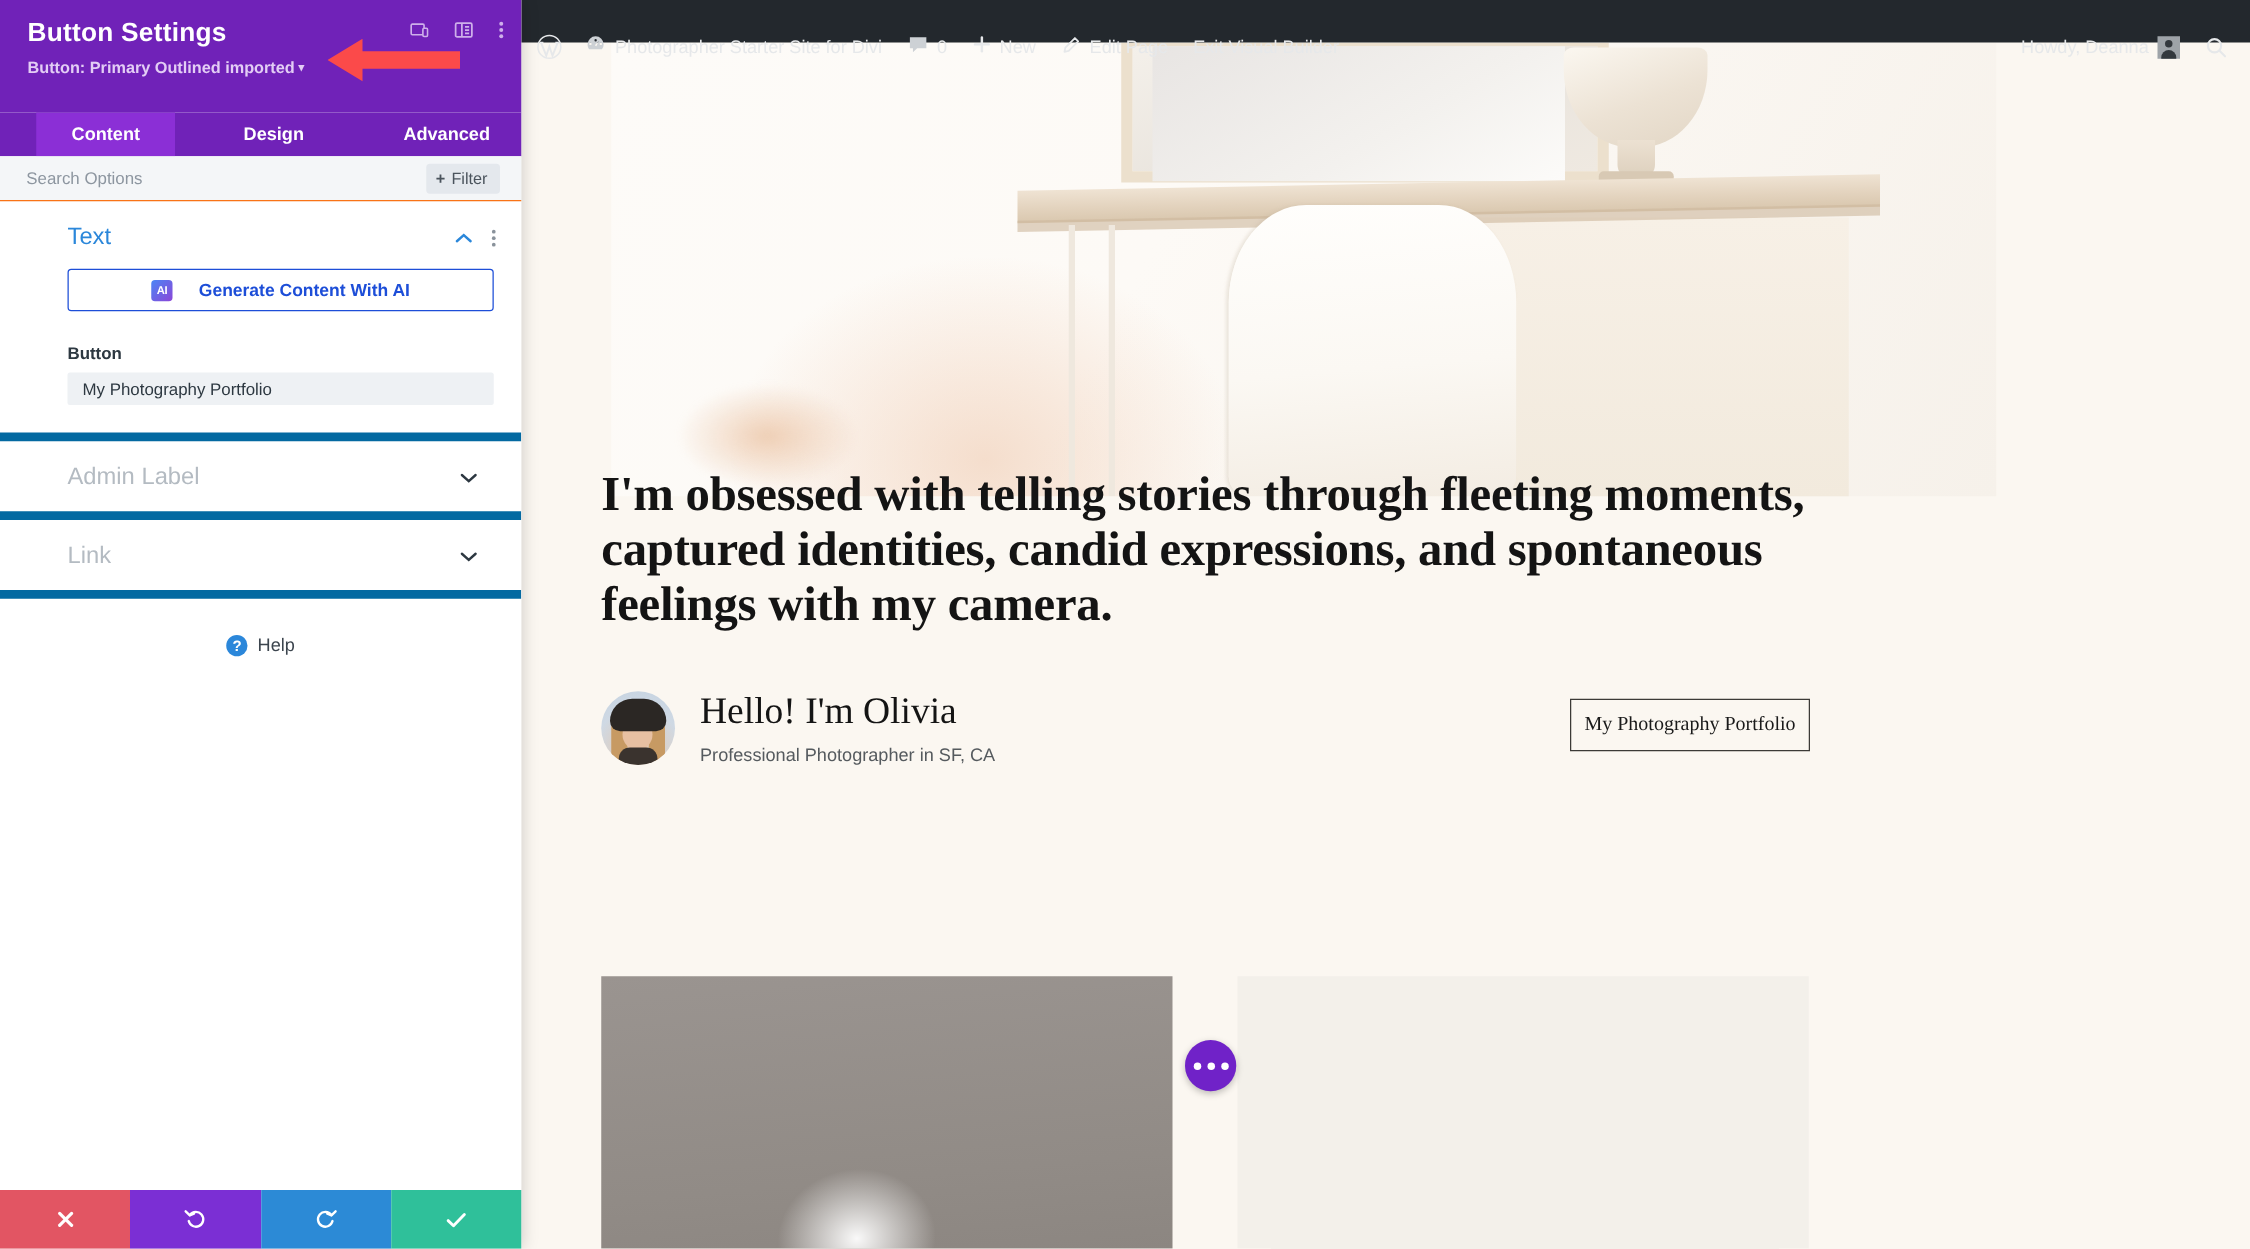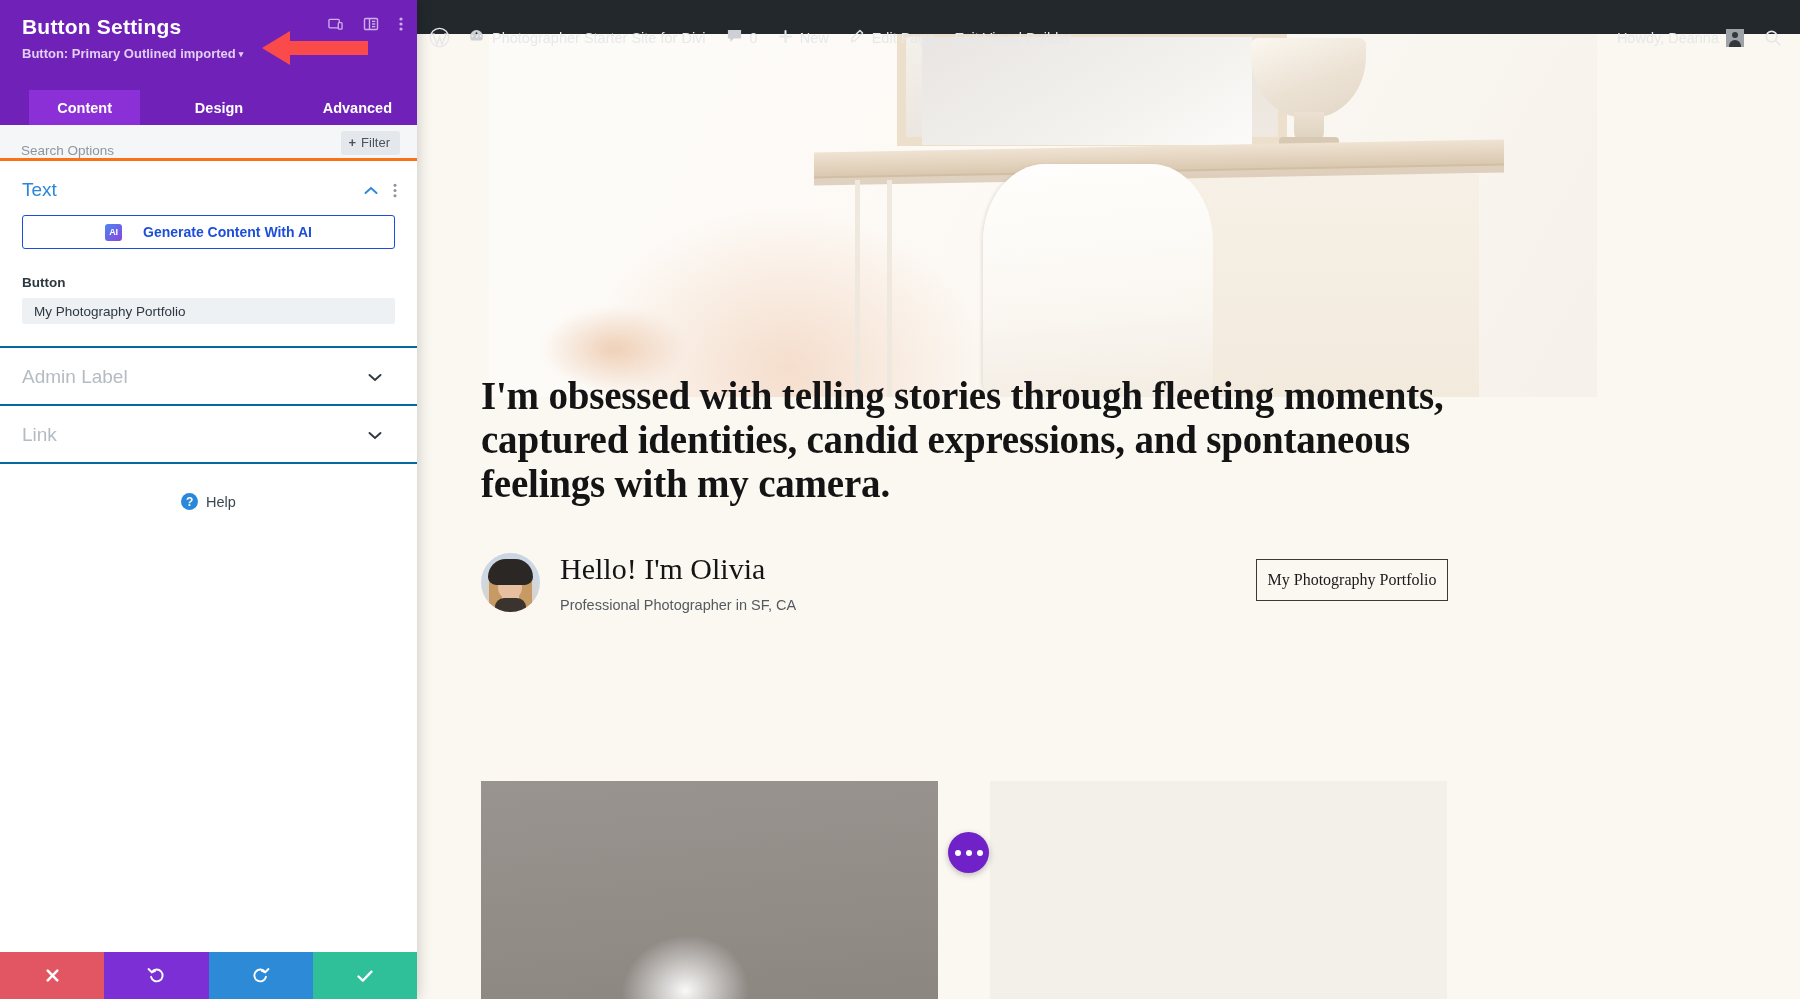--- a/index.html
+++ b/index.html
@@ -50,42 +50,42 @@
     display: flex; align-items: center; justify-content: center;
     height: 100%; cursor: pointer; padding: 0 4px; margin-left: 29px;
   }
   .panel-tab.t1 { width: 112px; }
   .panel-tab.t2 { width: 100px; }
   .panel-tab.t3 { width: 120px; }
   .panel-tab.active { background: #8b2fd6; }
 
   .search-bar {
     height: 36px; background: #f4f6f8; flex: none;
-    display: flex; align-items: flex-end;
-    border-bottom: 3px solid #f97316;
+    display: flex; align-items: center;
+    border-bottom: 1px solid #f97316;
     padding-left: 21px; position: relative;
   }
   .search-bar input {
     border: none; outline: none; background: transparent;
     font-family: "Liberation Sans", sans-serif;
     font-size: 13.5px; color: #5c6670; width: 230px;
   }
   .search-bar input::placeholder { color: #8d96a0; }
   .filter-btn {
     position: absolute; right: 17px; top: 6px;
     background: #e4e8ed; color: #4a535c;
     font-size: 13px; border-radius: 3px;
     padding: 4px 10px 5px 8px; cursor: pointer;
     display: flex; align-items: center; gap: 5px;
   }
   .filter-btn .plus { font-size: 13px; font-weight: bold; }
 
   .panel-body { flex: 1 1 auto; overflow: hidden; background: #fff; }
 
-  .toggle-section { border-bottom: 2px solid #0369a1; }
+  .toggle-section { border-bottom: 7px solid #0369a1; padding-left: 32px; }
   .section-head {
     display: flex; align-items: center;
     padding: 18px 20px 16px 22px; cursor: pointer;
   }
   .section-title { font-size: 19px; color: #2b87da; flex: 1 1 auto; }
   .section-title.collapsed { color: #b4bbc2; }
   .chev { color: #2b87da; font-size: 13px; margin-right: 15px; display:flex; }
   .chev.dark { color: #2d3841; }
   .kebab { color: #8a929b; display: flex; cursor: pointer; }
 

